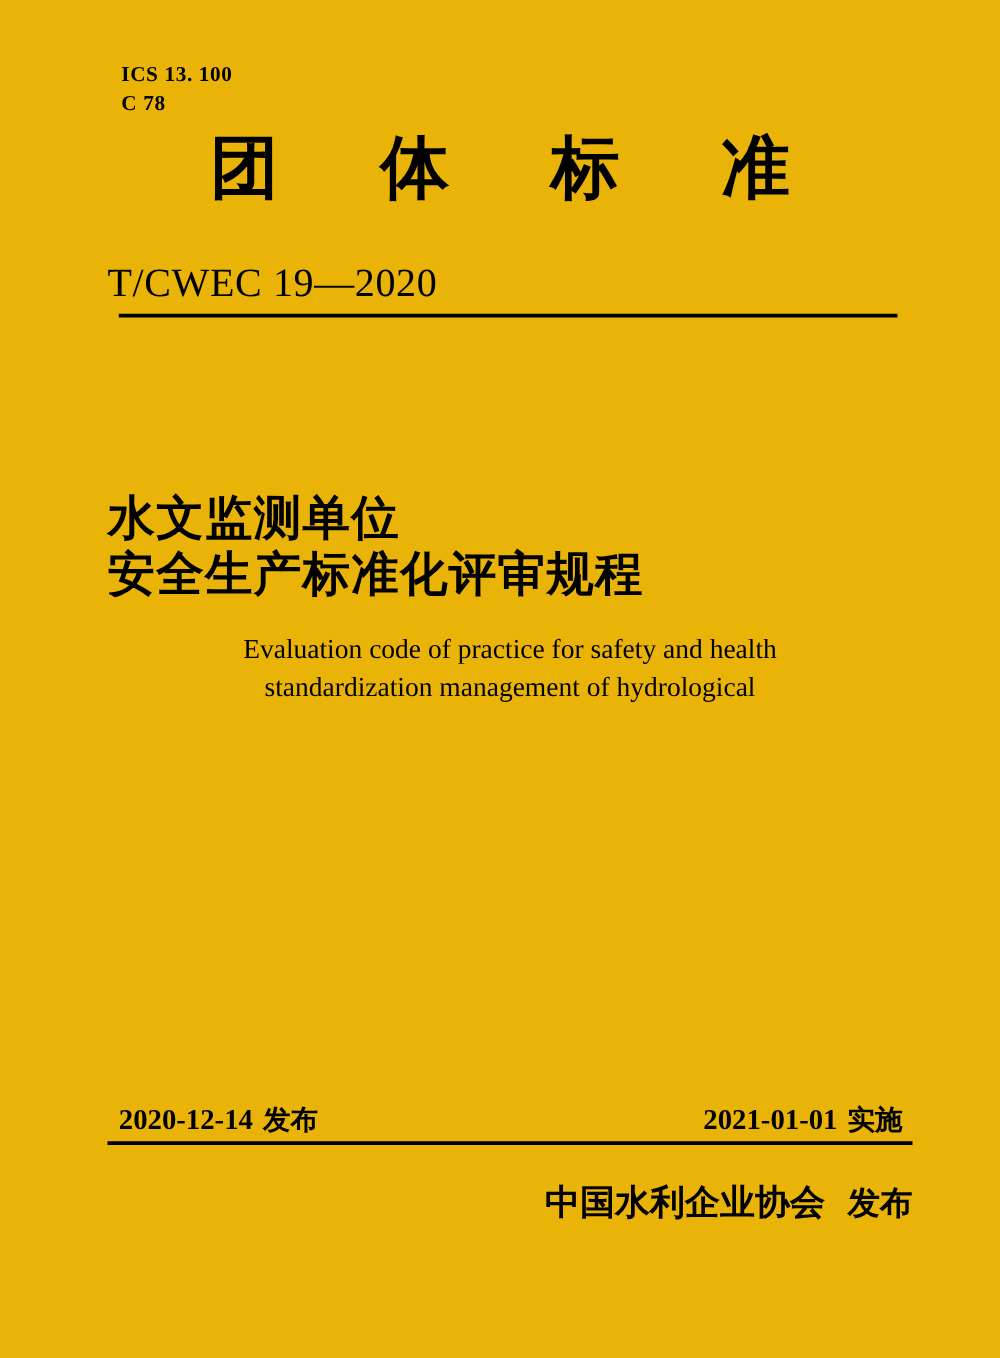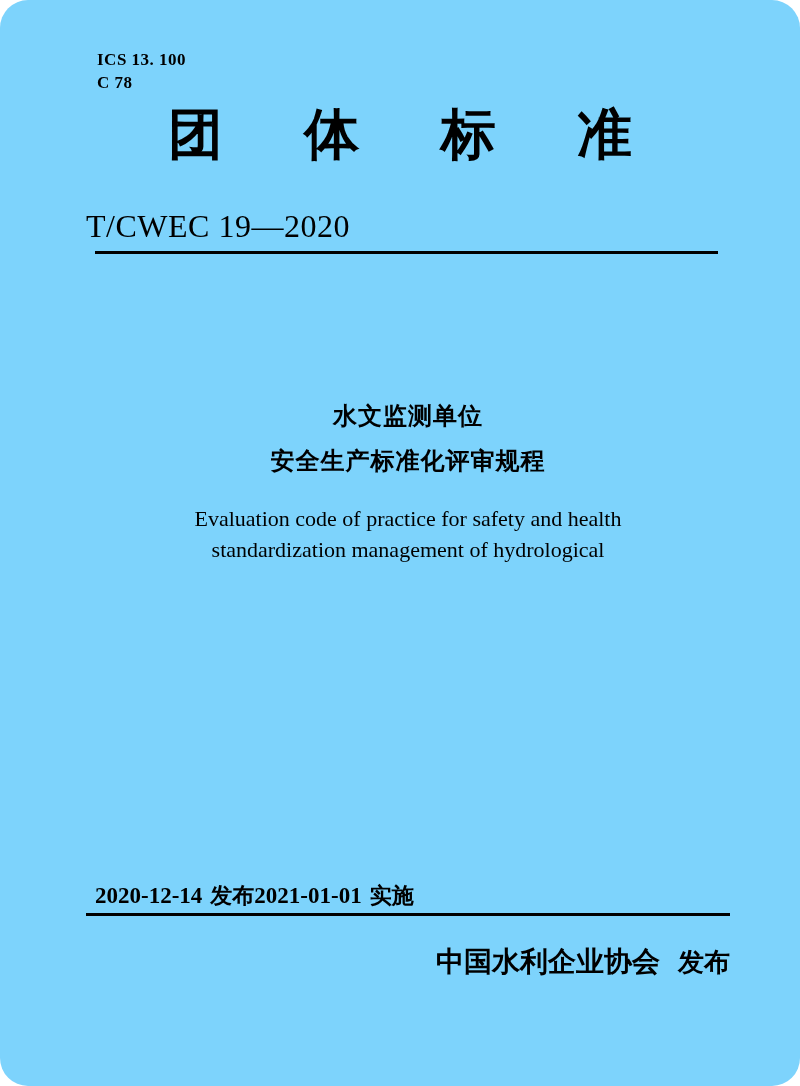--- a/index.html
+++ b/index.html
@@ -4,25 +4,24 @@
 <style>
   html, body {
     margin: 0;
     padding: 0;
     background: #ffffff;
   }
   .page {
     position: relative;
     width: 800px;
     height: 1086px;
-    background: #7dd3fc;
+    background: #eab308;
     color: #000000;
     font-family: "Liberation Serif", serif;
     overflow: hidden;
-    border-radius: 28px;
   }
   
   .ics-block {
     position: absolute;
     left: 97px;
     top: 48px;
     font-weight: bold;
     font-size: 17px;
     line-height: 23px;
     letter-spacing: 0.5px;
@@ -60,24 +59,24 @@
     top: 251px;
     left: 95px;
     width: 623px;
   }
   
   .title-cn {
     position: absolute;
     top: 393px;
     left: 86px;
     width: 644px;
-    text-align: center;
+    text-align: left;
     font-family: "Liberation Sans", sans-serif;
     font-weight: bold;
-    font-size: 24px;
+    font-size: 38px;
     line-height: 45px;
     letter-spacing: 1px;
   }
   
   .title-en {
     position: absolute;
     top: 503px;
     left: 86px;
     width: 644px;
     text-align: center;
@@ -87,20 +86,21 @@
   }
   
   .dates-row {
     position: absolute;
     top: 882px;
     left: 86px;
     width: 644px;
     box-sizing: border-box;
     padding: 0 8px 0 9px;
     display: flex;
+    justify-content: space-between;
     font-weight: bold;
     font-size: 23px;
     line-height: 28px;
   }
   .cn-label {
     font-family: "Liberation Sans", sans-serif;
     margin-left: 8px;
     font-size: 22px;
   }
   .rule-bottom {

